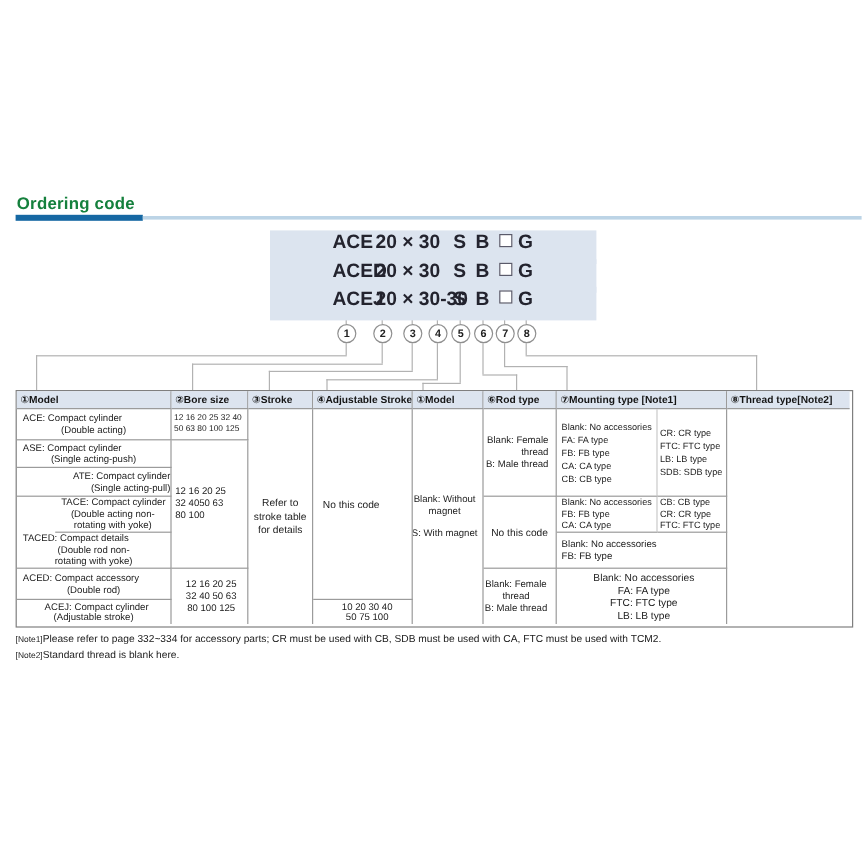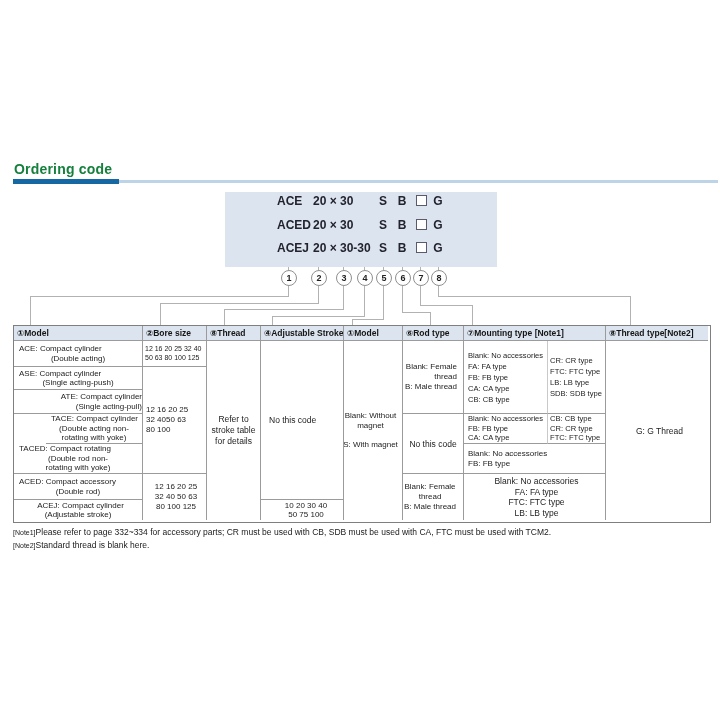--- a/index.html
+++ b/index.html
@@ -5,21 +5,21 @@
   html,body{margin:0;padding:0;background:#fff;}
   body{width:720px;height:720px;position:relative;font-family:"Liberation Sans","DejaVu Sans",sans-serif;color:#1c1c1c;overflow:hidden;}
   .abs{position:absolute;}
 
   
   #title{left:14px;top:161px;font-size:14px;font-weight:bold;color:#15803d;letter-spacing:.2px;}
   #rule-dark{left:13px;top:179px;width:106px;height:5px;background:#1668a3;}
   #rule-light{left:119px;top:180px;width:599px;height:3px;background:#bcd4e6;}
 
   
-  .code-bar{left:225px;width:272px;height:28px;background:#dce4ef;z-index:3;font-size:12px;font-weight:bold;color:#23232e;}
+  .code-bar{left:225px;width:272px;height:28px;background:#dce4ef;z-index:3;font-size:16px;font-weight:bold;color:#23232e;}
   .code-bar span{position:absolute;top:2px;white-space:nowrap;}
   .cb-m{left:52px;}
   .cb-sz{left:88px;}
   .cb-s{left:150px;width:16px;text-align:center;}
   .cb-b{left:169px;width:16px;text-align:center;}
   .cb-box{left:191px;top:3px !important;width:9px;height:9px;border:1px solid #5a5a6a;background:#fff;}
   .cb-g{left:205px;width:16px;text-align:center;}
 
   
   .ln{background:#b2b2b2;z-index:1;}
@@ -142,21 +142,21 @@
 <div class="abs ln" style="left:630px;top:296px;width:1px;height:29px;"></div>
 
 <div class="abs" id="otable">
   <div class="cell hd" style="grid-column:1;">
       <span>①Model</span>
     </div>
   <div class="cell hd" style="grid-column:2;">
       <span>②Bore size</span>
     </div>
   <div class="cell hd" style="grid-column:3;">
-      <span>⑧Thread</span>
+      <span>③Stroke</span>
     </div>
   <div class="cell hd" style="grid-column:4;">
       <span>④Adjustable Stroke</span>
     </div>
   <div class="cell hd" style="grid-column:5;">
       <span>①Model</span>
     </div>
   <div class="cell hd" style="grid-column:6;">
       <span>⑥Rod type</span>
     </div>
@@ -178,21 +178,21 @@
   <div class="cell model" style="grid-row:4;align-items:flex-end;">
     <div class="l1">ATE: Compact cylinder</div>
       <div class="l2">(Single acting-pull)</div>
   </div>
   <div class="cell model" style="grid-row:5;margin-left:32px;">
     <div class="l1">TACE: Compact cylinder</div>
       <div class="l2">(Double acting non-</div>
       <div class="l2">rotating with yoke)</div>
   </div>
   <div class="cell model" style="grid-row:6;">
-    <div class="l1">TACED: Compact rotating</div>
+    <div class="l1">TACED: Compact details</div>
       <div class="l2">(Double rod non-</div>
       <div class="l2">rotating with yoke)</div>
   </div>
   <div class="cell model" style="grid-row:7;">
     <div class="l1">ACED: Compact accessory</div>
       <div class="l2">(Double rod)</div>
   </div>
   <div class="cell model nbb" style="grid-row:8;">
     <div class="l1">ACEJ: Compact cylinder</div>
       <div class="l2">(Adjustable stroke)</div>
@@ -275,23 +275,20 @@
     <div>Blank: No accessories</div>
       <div>FB: FB type</div>
   </div>
   <div class="cell mnt nbb" id="mC">
     <div>Blank: No accessories</div>
       <div>FA: FA type</div>
     <div>FTC: FTC type</div>
       <div>LB: LB type</div>
   </div>
 
-  <div class="cell nbr nbb" id="thread">
-    <div>G: G Thread</div>
-  </div>
 </div>
 
 <div class="abs note" style="top:527px;">
   <span class="tag">[Note1]</span><span>Please refer to page 332~334 for accessory parts; CR must be used with CB, SDB must be used with CA, FTC must be used with TCM2.</span>
 </div>
 <div class="abs note" style="top:540px;">
   <span class="tag">[Note2]</span><span>Standard thread is blank here.</span>
 </div>
 
 </body></html>

